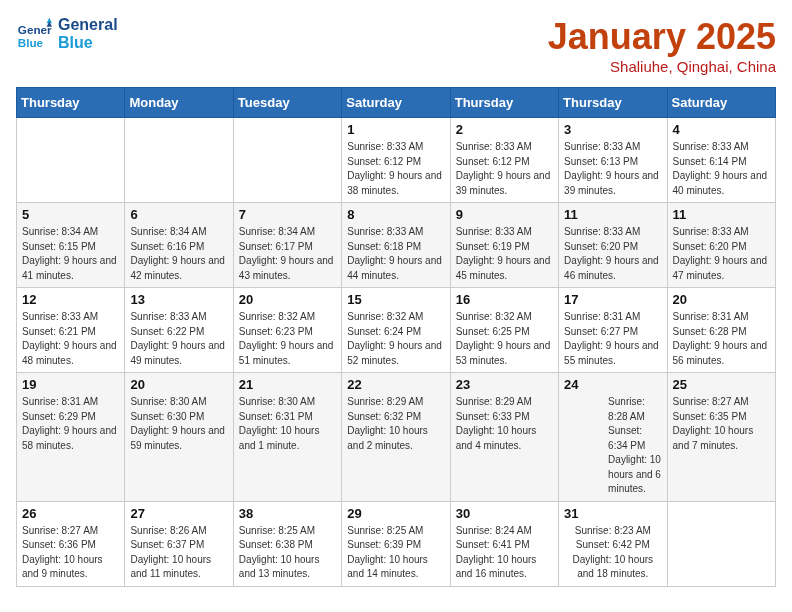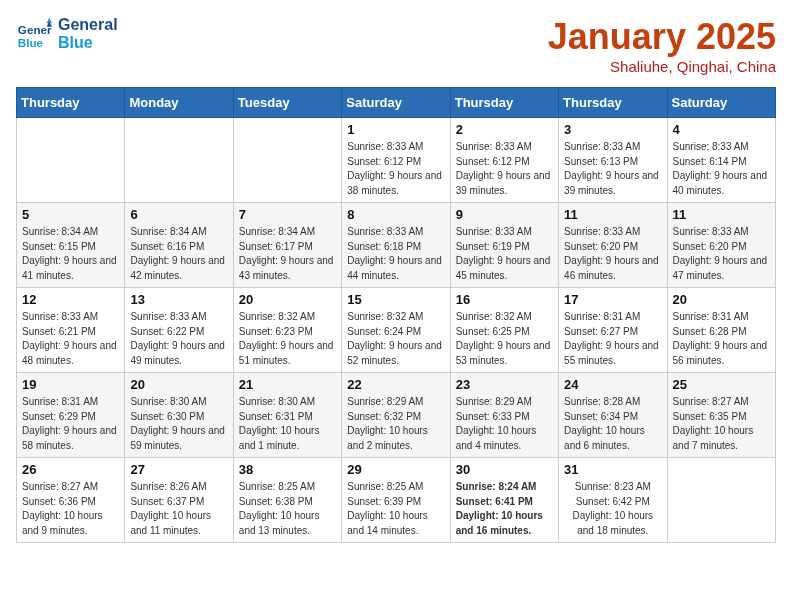--- a/index.html
+++ b/index.html
@@ -256,21 +256,21 @@
 Daylight: 10 hours and 2 minutes.</div>
         </td>
         <td>
           <div class="day-num">23</div>
           <div class="day-detail" style="white-space: pre-line;">Sunrise: 8:29 AM
 Sunset: 6:33 PM
 Daylight: 10 hours and 4 minutes.</div>
         </td>
         <td>
           <div class="day-num">24</div>
-          <div class="day-detail" style="white-space: pre-line;">Sunrise: 8:28 AM
+          <div class="day-detail" style="white-space: pre-line; margin-left: 44px;">Sunrise: 8:28 AM
 Sunset: 6:34 PM
 Daylight: 10 hours and 6 minutes.</div>
         </td>
         <td>
           <div class="day-num">25</div>
           <div class="day-detail" style="white-space: pre-line;">Sunrise: 8:27 AM
 Sunset: 6:35 PM
 Daylight: 10 hours and 7 minutes.</div>
         </td>
       </tr>
@@ -294,21 +294,21 @@
 Daylight: 10 hours and 13 minutes.</div>
         </td>
         <td>
           <div class="day-num">29</div>
           <div class="day-detail" style="white-space: pre-line;">Sunrise: 8:25 AM
 Sunset: 6:39 PM
 Daylight: 10 hours and 14 minutes.</div>
         </td>
         <td>
           <div class="day-num">30</div>
-          <div class="day-detail" style="white-space: pre-line; font-weight: bold;">Sunrise: 8:24 AM
+          <div class="day-detail" style="white-space: pre-line;">Sunrise: 8:24 AM
 Sunset: 6:41 PM
 Daylight: 10 hours and 16 minutes.</div>
         </td>
         <td>
           <div class="day-num">31</div>
           <div class="day-detail" style="white-space: pre-line; text-align: center;">Sunrise: 8:23 AM
 Sunset: 6:42 PM
 Daylight: 10 hours and 18 minutes.</div>
         </td>
         <td class="empty-cell"></td>

